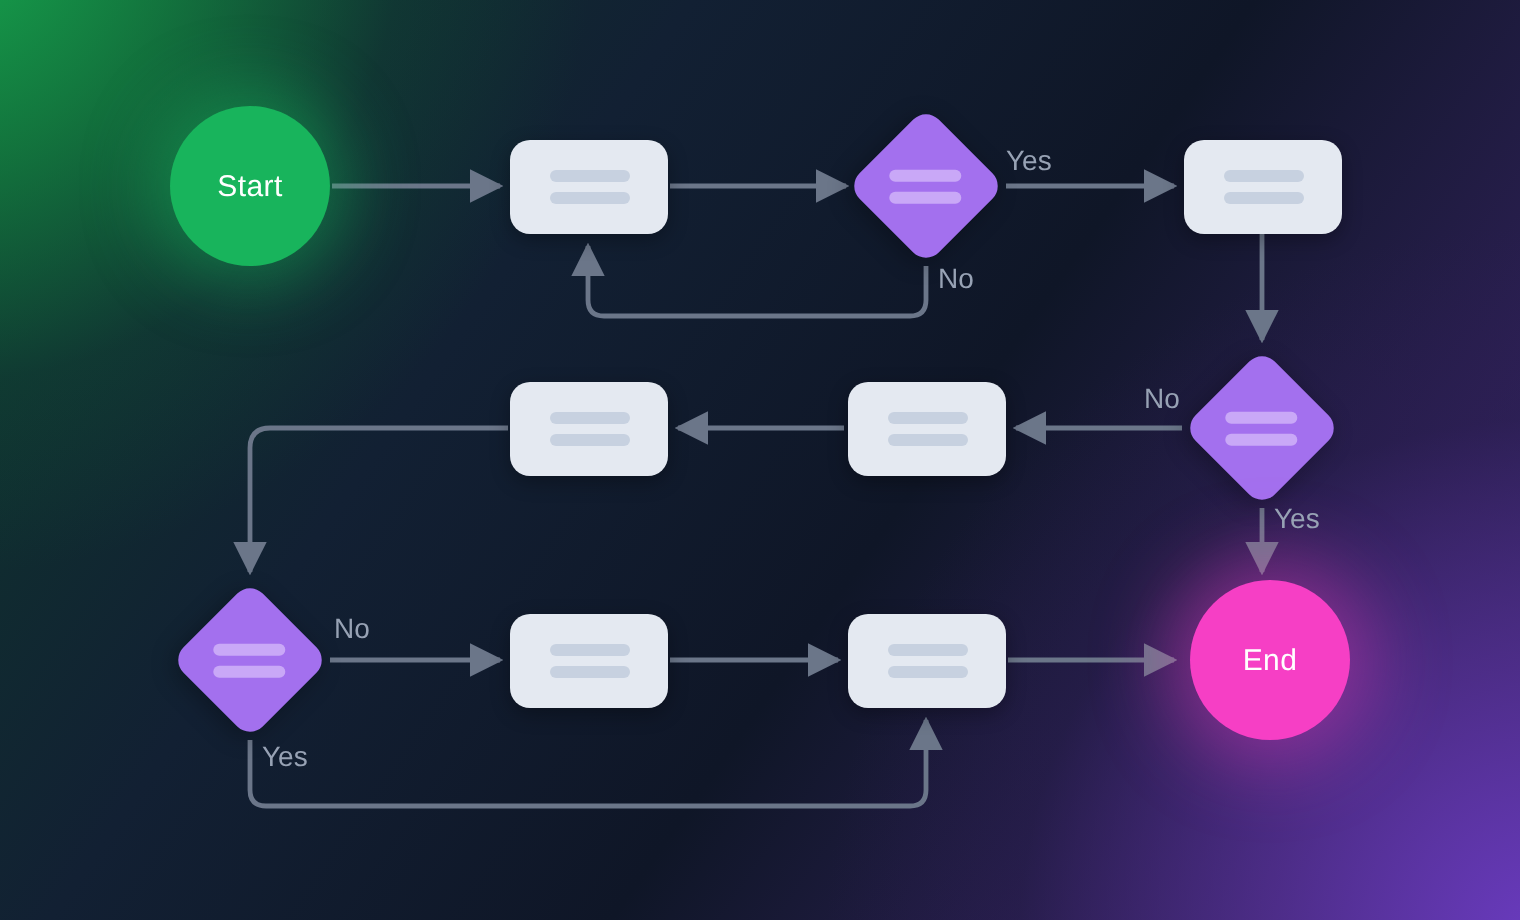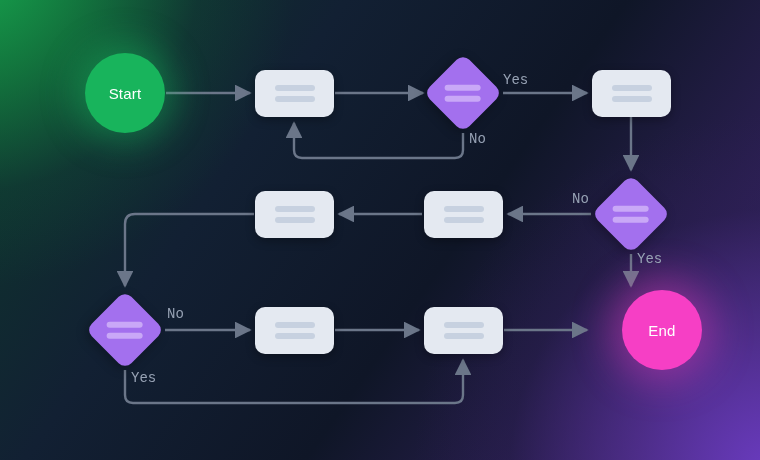--- a/index.html
+++ b/index.html
@@ -93,21 +93,20 @@
     border-radius: 3px;
     height: 6px;
     width: 36px;
   }
   
   .edge-label {
     position: absolute;
     color: #97a2b4;
     font-size: 14px;
     white-space: nowrap;
-    font-family: Liberation Mono, monospace;
   }
 </style>
 </head>
 <body>
 
 <div id="canvas">
 
   <svg id="svg-layer" viewBox="0 0 760 460" xmlns="http://www.w3.org/2000/svg">
     <defs>
       <marker id="arrow" viewBox="0 0 10 10" refX="9" refY="5" markerWidth="7" markerHeight="7" orient="auto-start-reverse">
@@ -204,21 +203,21 @@
   <div class="node process" style="left:255px; top:307px; width:79px; height:47px;">
     <span class="bar b1"></span>
     <span class="bar b2"></span>
   </div>
 
   <div class="node process" style="left:424px; top:307px; width:79px; height:47px;">
     <span class="bar b1"></span>
     <span class="bar b2"></span>
   </div>
 
-  <div class="node terminator term-end" style="left:622px; top:290px; width:80px; height:80px;text-align:right;">
+  <div class="node terminator term-end" style="left:595px; top:290px; width:80px; height:80px;text-align:right;">
     <span>End</span>
   </div>
 
   <div class="edge-label" style="left:503px; top:72px;">Yes</div>
   <div class="edge-label" style="left:469px; top:131px;">No</div>
   <div class="edge-label" style="left:572px; top:191px;">No</div>
   <div class="edge-label" style="left:637px; top:251px;">Yes</div>
   <div class="edge-label" style="left:167px; top:306px;">No</div>
   <div class="edge-label" style="left:131px; top:370px;">Yes</div>
 

